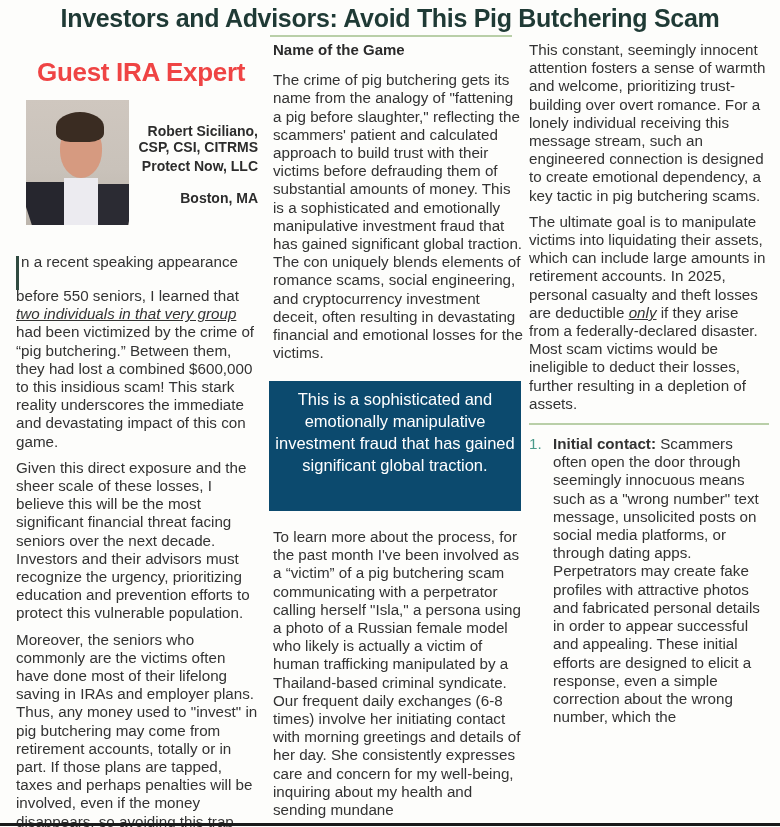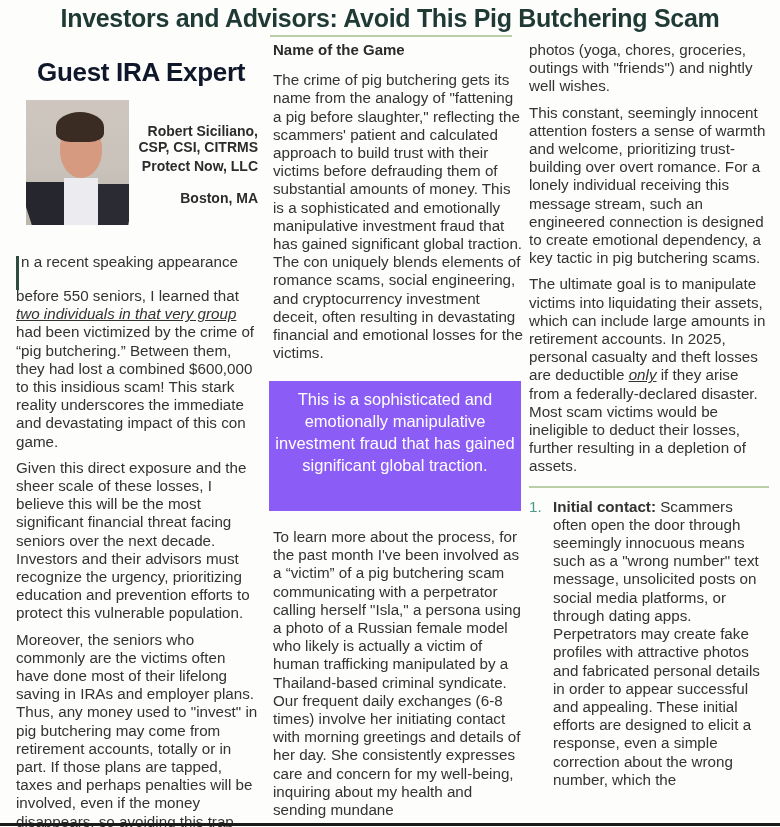--- a/index.html
+++ b/index.html
@@ -26,21 +26,21 @@
     position: absolute; top: 0; font-size: 15.2px; line-height: 18.2px;
     color: #333;
   }
   .col p { margin: 0 0 8px 0; }
   #col1 { left: 16px; width: 245px; }
   #col2 { left: 273px; width: 250px; }
   #col3 { left: 529px; width: 240px; }
 
   .guest-title {
     position: absolute; left: 37px; top: 57px;
-    font-weight: bold; font-size: 26px; color: #0f172a; letter-spacing: -0.3px;
+    font-weight: bold; font-size: 26px; color: #ef4444; letter-spacing: -0.3px;
   }
   .photo {
     position: absolute; left: 26px; top: 100px; width: 103px; height: 125px;
     background: linear-gradient(180deg, #cfc7bf 0%, #c9c2ba 55%, #bdb6ad 100%);
     overflow: hidden;
   }
   .photo .hair { position:absolute; left:30px; top:12px; width:48px; height:30px; background:#3a2c22; border-radius:50% 50% 30% 30%; }
   .photo .face { position:absolute; left:34px; top:24px; width:42px; height:54px; background:#d69a80; border-radius:45% 45% 50% 50%; }
   .photo .shirt { position:absolute; left:38px; top:78px; width:34px; height:50px; background:#ecebf0; }
   .photo .jacket-l { position:absolute; left:0; top:82px; width:48px; height:50px; background:#26262e; transform:skewX(18deg); }
@@ -49,21 +49,21 @@
   .author { position: absolute; left: 138px; width: 120px; text-align: right; font-weight: bold; color: #2c2c2c; font-size: 14px; line-height: 16px; }
   .author.name { top: 123px; }
   .author.company { top: 158px; }
   .author.city { top: 190px; }
   .dropcap-bar { display:inline-block; width:3px; height:34px; background:#2f4a40; vertical-align: top; margin-right:2px; position:relative; top:3px; }
   .sec-head {
     text-align: left; font-weight: bold; font-size: 15px; color: #2b2b2b; margin: 0;
   }
   .callout {
     position: absolute; left: 269px; top: 381px; width: 252px; height: 130px;
-    background: #8b5cf6; color: #fff; text-align: center;
+    background: #0c4a6e; color: #fff; text-align: center;
     font-size: 16.5px; line-height: 22px; padding-top: 7px; box-sizing: border-box;
   }
   .rule-green { height: 2px; background: #b9cfa8; }
   .list-item { display:flex; }
   .list-num { color: #4a9a8a; width: 24px; flex: none; }
   .bottom-rule { position:absolute; left:0; top:823px; width:780px; height:3px; background:#1a1a1a; }
   em { font-style: italic; text-decoration: underline; }
   b { font-weight: bold; }
 </style>
 </head>
@@ -102,21 +102,20 @@
 
 <div class="callout">
   <span>This is a sophisticated and emotionally manipulative investment fraud that has gained significant global traction.</span>
 </div>
 
 <div class="col" id="col2b" style="left:273px; width:250px; top:528px;">
   <p>To learn more about the process, for the past month I've been involved as a “victim” of a pig butchering scam communicating with a perpetrator calling herself "Isla," a persona using a photo of a Russian female model who likely is actually a victim of human trafficking manipulated by a Thailand-based criminal syndicate. Our frequent daily exchanges (6-8 times) involve her initiating contact with morning greetings and details of her day. She consistently expresses care and concern for my well-being, inquiring about my health and sending mundane</p>
 </div>
 
 <div class="col" id="col3" style="top:41px;">
-  <p>photos (yoga, chores, groceries, outings with "friends") and nightly well wishes.</p>
   <p>This constant, seemingly innocent attention fosters a sense of warmth and welcome, prioritizing trust-building over overt romance. For a lonely individual receiving this message stream, such an engineered connection is designed to create emotional dependency, a key tactic in pig butchering scams.</p>
   <p>
     <span>The ultimate goal is to manipulate victims into liquidating their assets, which can include large amounts in retirement accounts. In 2025, personal casualty and theft losses are deductible </span><em>only</em><span> if they arise from a federally-declared disaster. Most scam victims would be ineligible to deduct their losses, further resulting in a depletion of assets.</span>
   </p>
   <div class="rule-green" style="margin:10px 0 6px 0;"></div>
   <div class="list-item" style="margin-top:10px;">
     <span class="list-num">1.</span>
     <span><b>Initial contact:</b><span> Scammers often open the door through seemingly innocuous means such as a "wrong number" text message, unsolicited posts on social media platforms, or through dating apps. Perpetrators may create fake profiles with attractive photos and fabricated personal details in order to appear successful and appealing. These initial efforts are designed to elicit a response, even a simple correction about the wrong number, which the</span></span>
   </div>
 </div>

